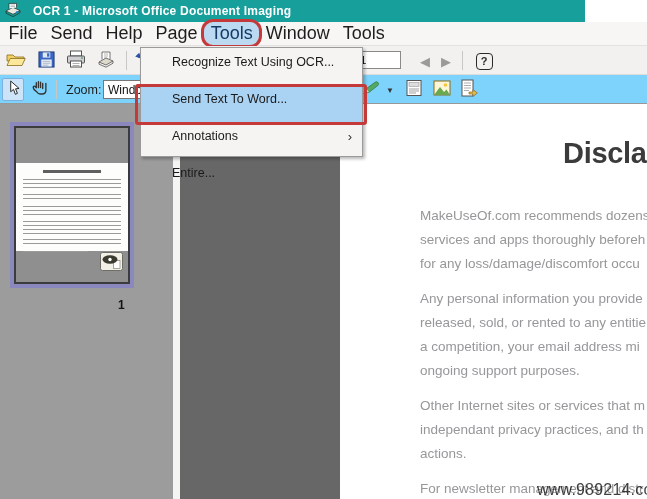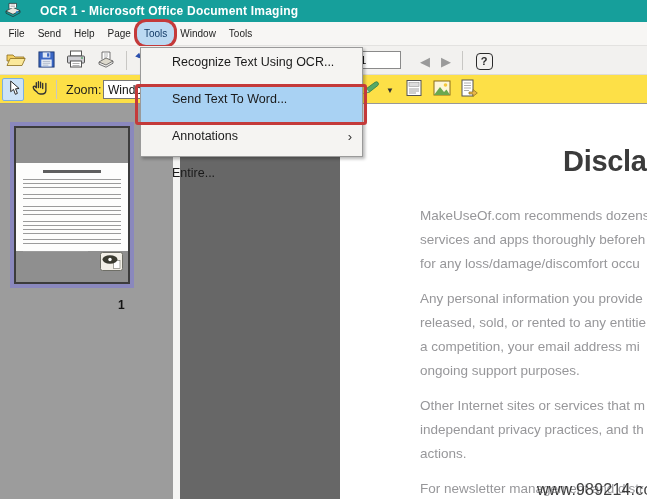--- a/index.html
+++ b/index.html
@@ -5,48 +5,48 @@
   * { margin:0; padding:0; box-sizing:border-box; }
   html,body { background:#fff; }
   body { font-family:"Liberation Sans", sans-serif; }
   #window {
     position:relative; width:647px; height:499px; overflow:hidden;
     background:#fff; font-family:"Liberation Sans", sans-serif;
   }
 
   
   .titlebar {
-    position:absolute; left:0; top:0; width:647px; height:22px;
+    position:absolute; left:0; top:0; width:585px; height:22px;
     background:var(--titlebar,#169f9b); color:#fff;
-    display:flex; align-items:center; gap:19px; padding-left:5px;
+    display:flex; align-items:center; gap:12px; padding-left:5px;
     font-size:12px; font-weight:bold; letter-spacing:.2px;
   }
 
   
   .menubar {
     position:absolute; left:0; top:22px; width:647px; height:24px;
     background:#f7f6f4; border-bottom:1px solid #e3e2e0;
     display:flex; align-items:stretch; padding-left:2px;
-    font-size:10px; color:#1d1d1d;
+    font-size:18px; color:#1d1d1d;
   }
   .menu-item { padding:0 6.5px; line-height:23px; cursor:default; }
   .menu-item.active {
     background:var(--menu-open-bg,#bcd9f2);
     box-shadow:0 0 0 3px var(--annotation-red,#c43a3a);
     border-radius:9px; color:#123a66;
   }
 
   
   .toolbar1 {
     position:absolute; left:0; top:46px; width:647px; height:29px;
     background:#f2f1ef; border-bottom:1px solid #dddcd9;
   }
   .toolbar2 {
     position:absolute; left:0; top:75px; width:647px; height:29px;
-    background:#fde047; border-bottom:1px solid #989898;
+    background:#7dd3fc; border-bottom:1px solid #989898;
   }
   .tbtn { position:absolute; top:4px; width:24px; height:22px; display:flex; align-items:center; justify-content:center; }
   .tsep { position:absolute; top:5px; width:1px; height:19px; background:#c8c7c4; }
   .page-input {
     position:absolute; left:356px; top:5px; width:45px; height:18px;
     border:1px solid #8a8a8a; background:#fff; font-size:11.5px; padding:0 3px;
     font-family:"Liberation Sans", sans-serif;
   }
   .nav-arrow { font-size:13px; color:#9a9a9a; }
   .help-box {
@@ -80,21 +80,21 @@
   }
   .thumb-inner { position:relative; width:100%; height:100%; border:2px solid #3c3c3c; background:#8f8f8f; overflow:hidden; }
   .thumb-white { position:absolute; left:0; right:0; top:35px; height:88px; background:#fdfdfc; padding:5px 6px 0 6px; }
   .t-title { width:58%; height:3px; background:#5f5f5f; margin:2px auto 6px auto; }
   .t-block { background:repeating-linear-gradient(to bottom,#9b9b9b 0 1px, transparent 1px 4px); margin:0 1px 5px 1px; }
   .ocr-badge { position:absolute; right:5px; bottom:7px; }
   .thumb-pagenum { position:absolute; left:118px; top:194px; font-size:12px; font-weight:bold; color:#141414; }
 
   
   .doc-title {
-    position:absolute; left:223px; top:41px; font-size:29px; font-weight:bold;
+    position:absolute; left:223px; top:33px; font-size:29px; font-weight:bold;
     color:#3b3b3b; white-space:nowrap; letter-spacing:-.3px;
   }
   .doc-text { position:absolute; left:80px; top:100px; font-size:13.5px; color:#97979a; line-height:24px; }
   .doc-text .para { margin-bottom:11px; }
   .doc-text .line { white-space:nowrap; }
 
   
   .dropdown {
     position:absolute; left:140px; top:47px; width:223px; height:110px;
     background:#f5f4f2; border:1px solid #9a9a9a;

